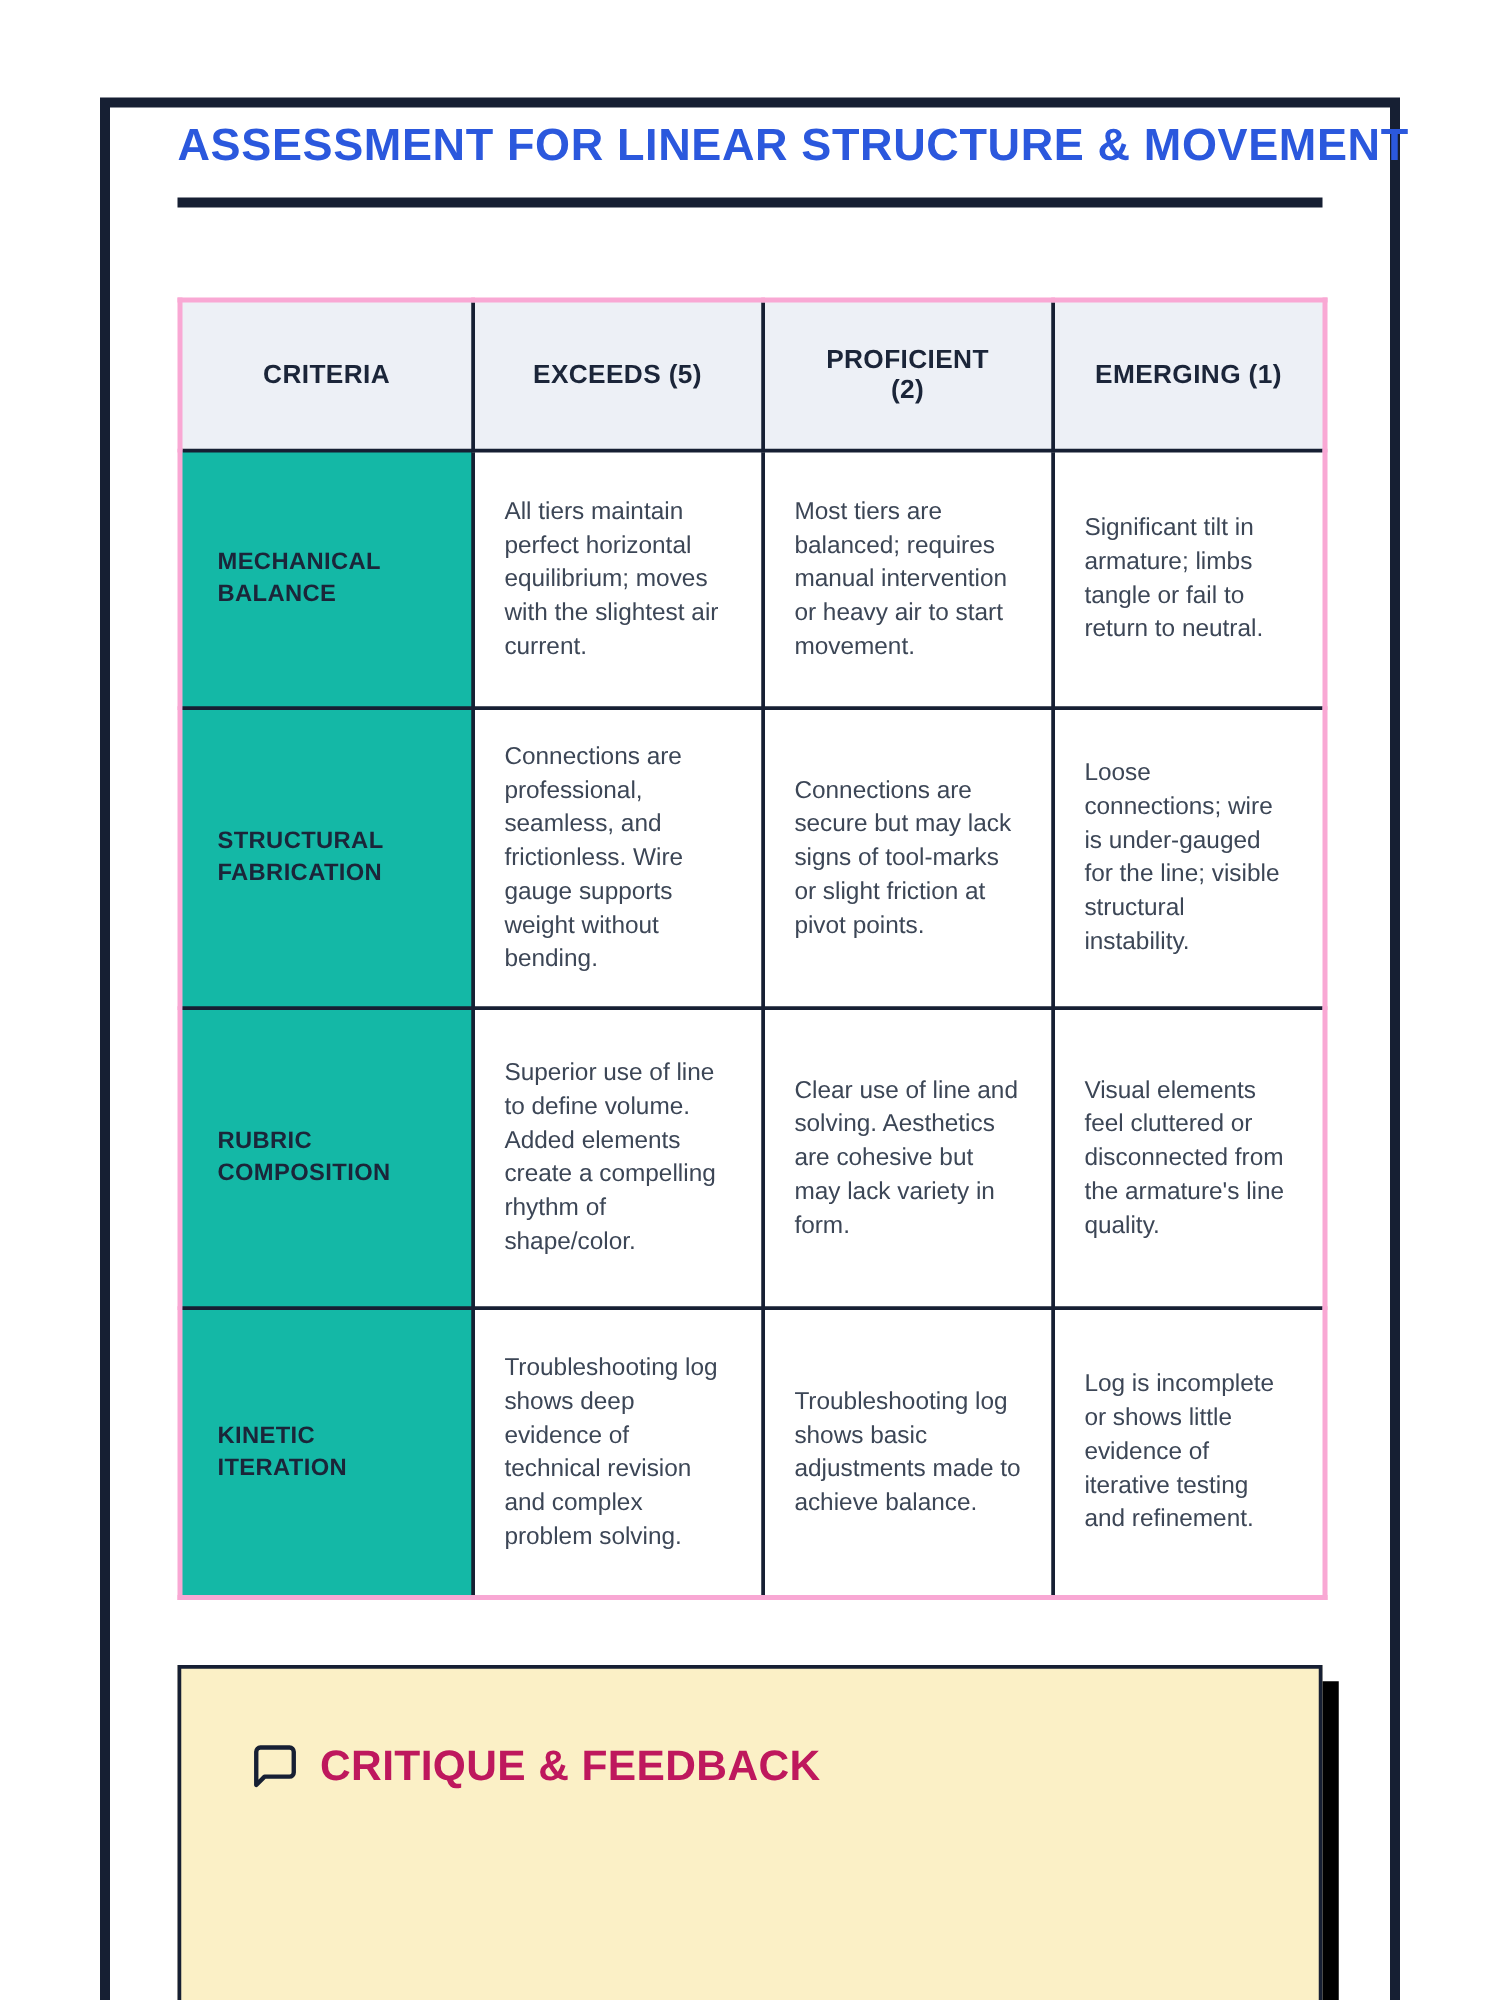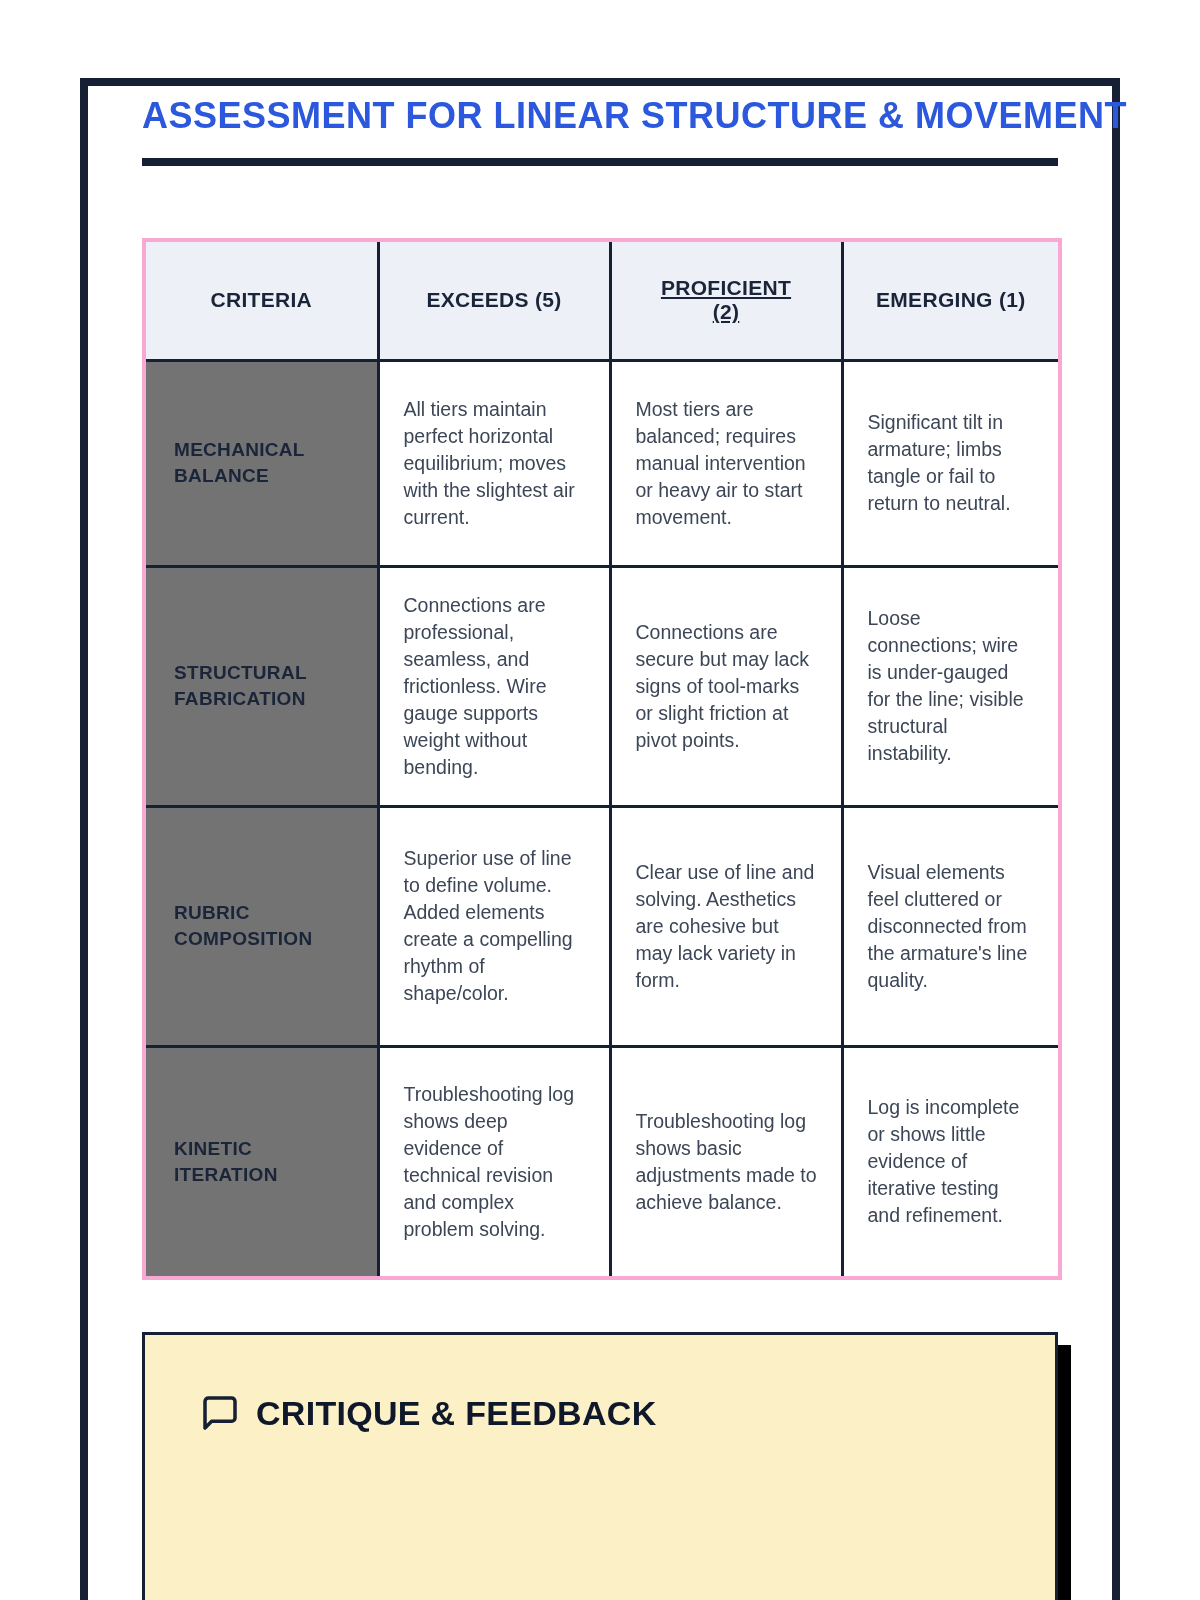--- a/index.html
+++ b/index.html
@@ -56,31 +56,31 @@
   table.rubric thead th {
     height: 120px;
     background: #edf0f6;
     color: #1b2539;
     font-size: 21px;
     font-weight: bold;
     letter-spacing: 0.3px;
     text-align: center;
     padding: 8px;
   }
-  .hdr-narrow { max-width: 138px; margin: 0 auto; text-decoration: underline; }
+  .hdr-narrow { max-width: 138px; margin: 0 auto; }
   td.cell {
     background: #ffffff;
     color: #3c4656;
     font-size: 19.5px;
     line-height: 27px;
     text-align: left;
     padding: 20px 24px;
   }
   th.criteria {
-    background: #737373;
+    background: #14b8a6;
     color: #1b2539;
     font-size: 19px;
     line-height: 26px;
     font-weight: bold;
     letter-spacing: 0.3px;
     text-align: left;
     padding: 20px 20px 20px 28px;
   }
   tr.row-1 { height: 206px; }
   tr.row-2 { height: 240px; }
@@ -98,21 +98,21 @@
   .feedback-heading {
     display: flex;
     align-items: center;
     gap: 16px;
   }
   .feedback-heading .bubble { flex: 0 0 auto; display: block; }
   .feedback-heading .label {
     font-size: 34px;
     font-weight: bold;
     letter-spacing: 0.3px;
-    color: #0f172a;
+    color: #be185d;
     white-space: nowrap;
   }
 </style>
 </head>
 <body>
 
 <div class="page">
 
   <h2 class="page-subtitle">ASSESSMENT FOR LINEAR STRUCTURE &amp; MOVEMENT</h2>
   <div class="title-rule"></div>

